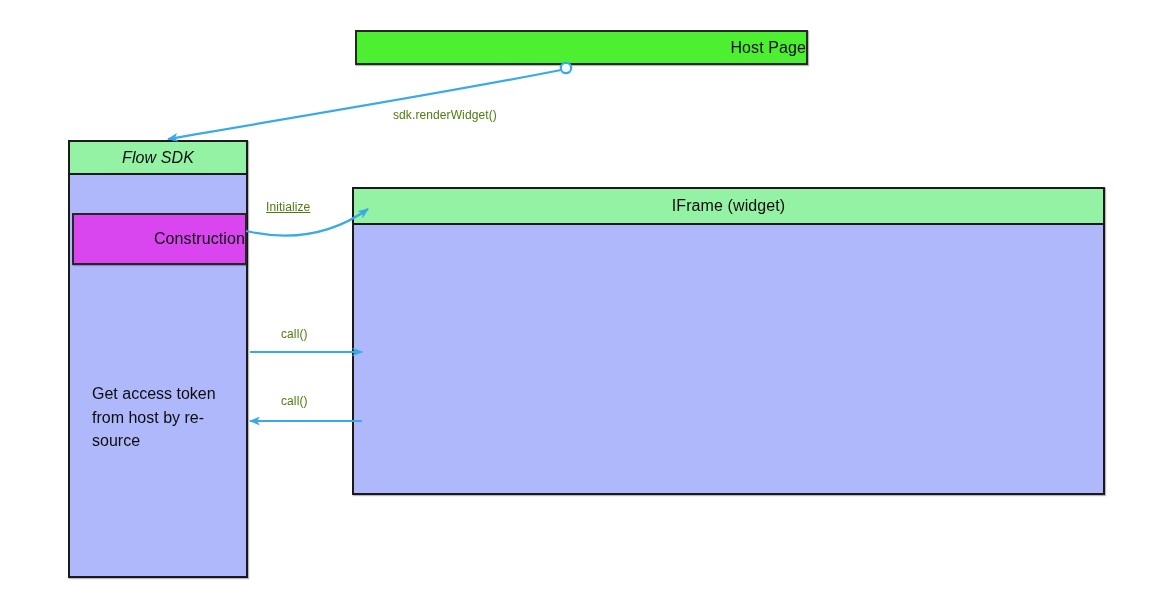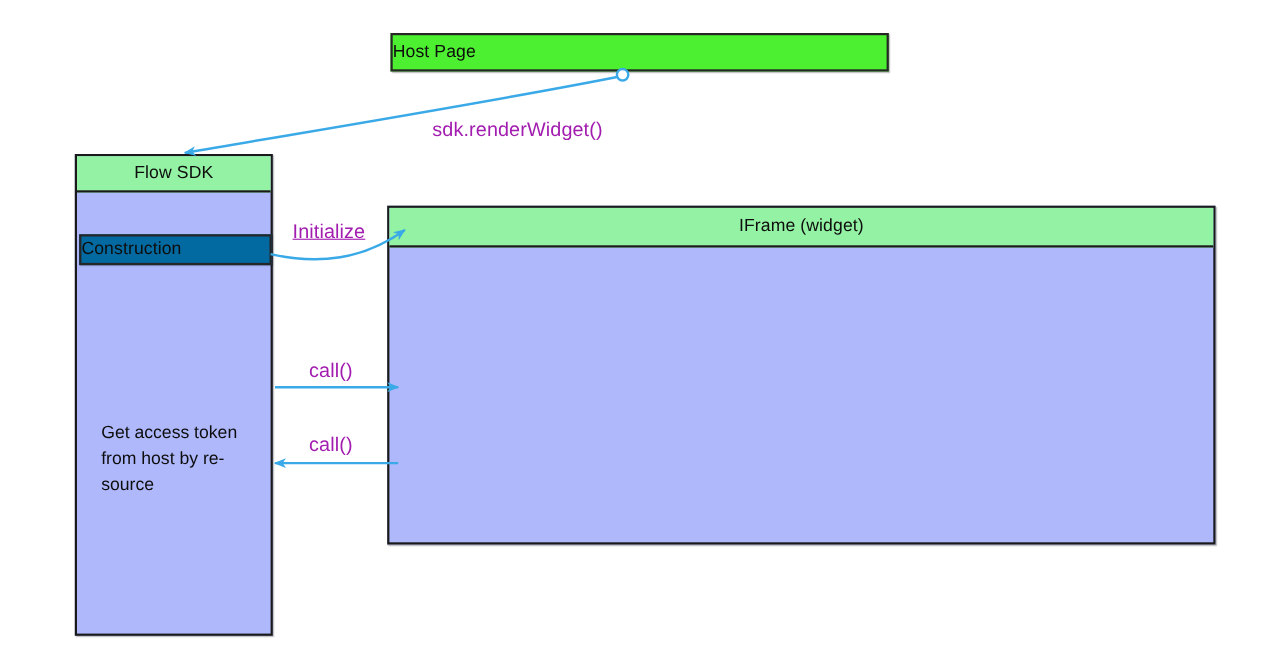--- a/index.html
+++ b/index.html
@@ -20,21 +20,21 @@
     overflow: hidden;
   }
 
   
   .box {
     position: absolute;
     box-sizing: border-box;
     border: 2px solid #262626;
     display: flex;
     align-items: center;
-    justify-content: flex-start;
+    justify-content: flex-end;
     text-align: center;
   }
   .box-label {
     font-size: 16px;
     color: #0d0d0d;
     line-height: 1.2;
     letter-spacing: 0.1px;
   }
 
   
@@ -64,29 +64,30 @@
     left: 0;
     top: 0;
     width: 100%;
     height: 33px;
     box-sizing: border-box;
     background: #93F2A3;
     border-bottom: 2px solid #1a1a1a;
     display: flex;
     align-items: center;
     justify-content: center;
+    font-style: italic;
   }
 
   
   #construction {
     left: 2px;
     top: 71px;
     width: 175px;
-    height: 28px;
-    background: #0369a1;
+    height: 52px;
+    background: #d946ef;
     border: 2px solid #262626;
     box-shadow: 1px 1px 1px rgba(0,0,0,0.25);
   }
 
   
   #access-token-text {
     position: absolute;
     left: 22px;
     top: 240px;
     width: 150px;
@@ -118,22 +119,22 @@
     background: #93F2A3;
     border-bottom: 2px solid #1a1a1a;
     display: flex;
     align-items: center;
     justify-content: center;
   }
 
   
   .edge-label {
     position: absolute;
-    font-size: 18px;
-    color: #a21caf;
+    font-size: 12px;
+    color: #4d7c0f;
     white-space: nowrap;
     letter-spacing: 0.1px;
   }
   #label-render-widget { left: 393px; top: 108px; }
   #label-initialize    { left: 266px; top: 200px; text-decoration: underline; }
   #label-call-1        { left: 281px; top: 327px; }
   #label-call-2        { left: 281px; top: 394px; }
 
   
   #connectors {

